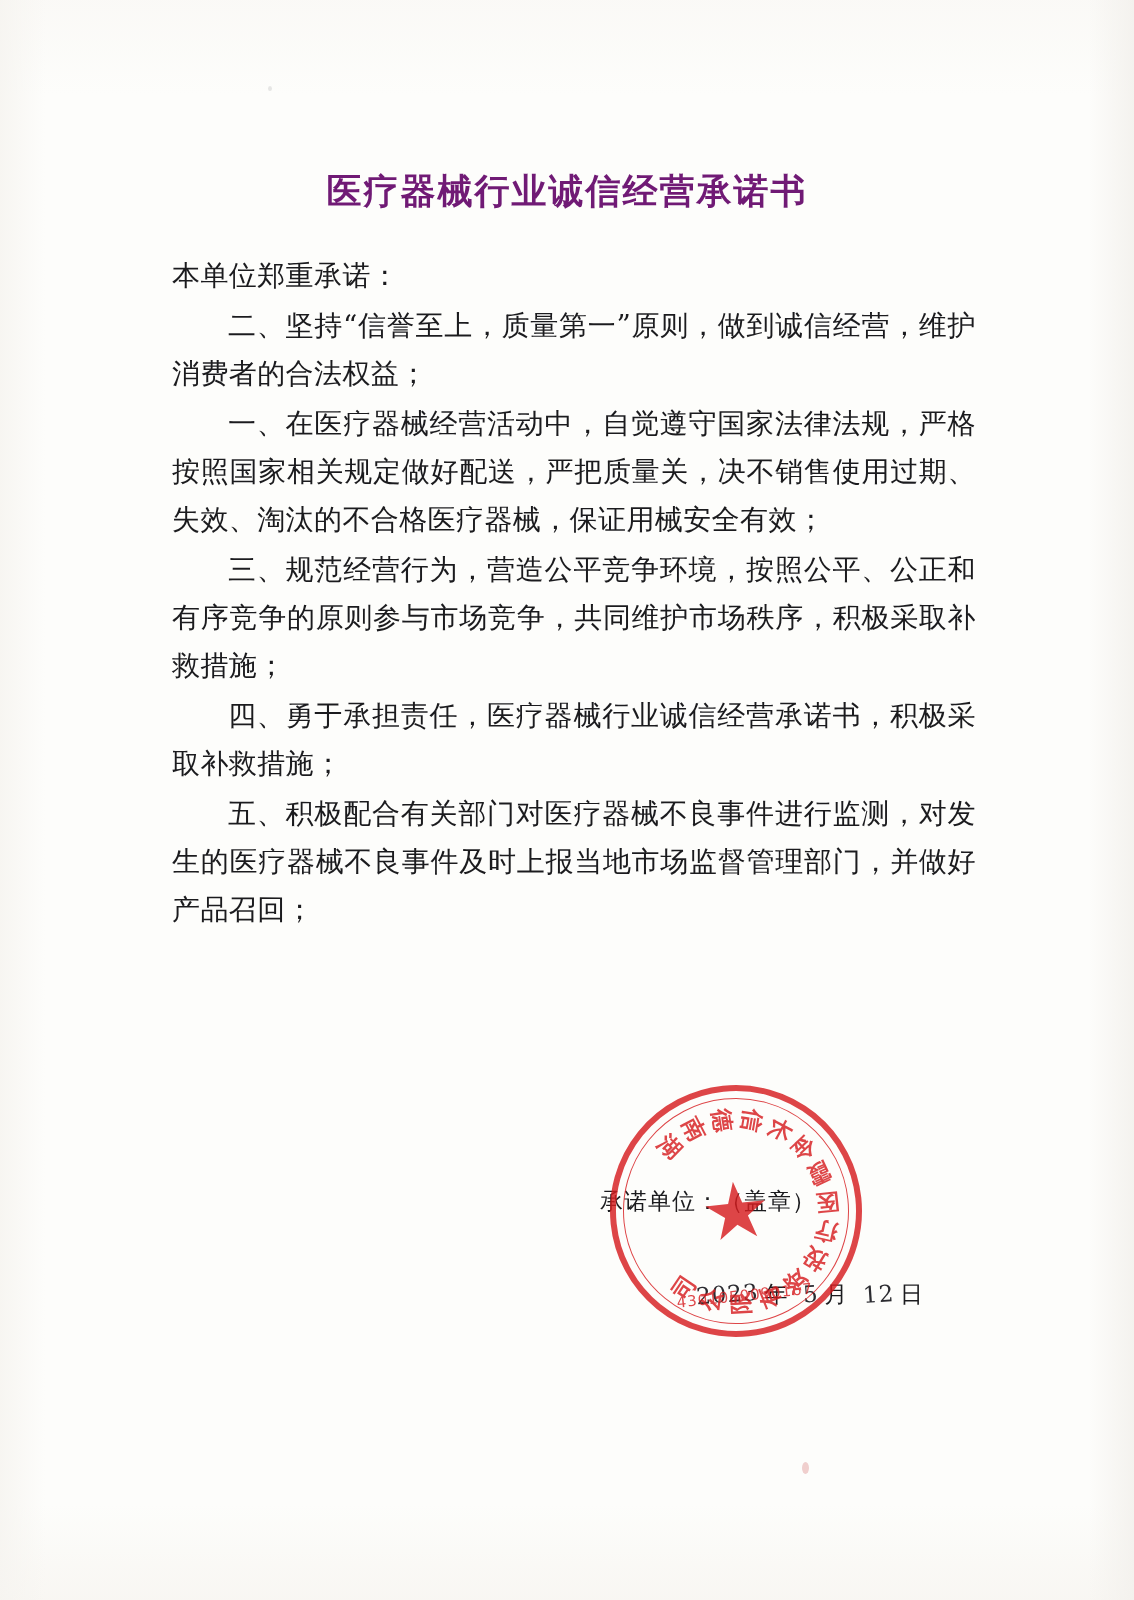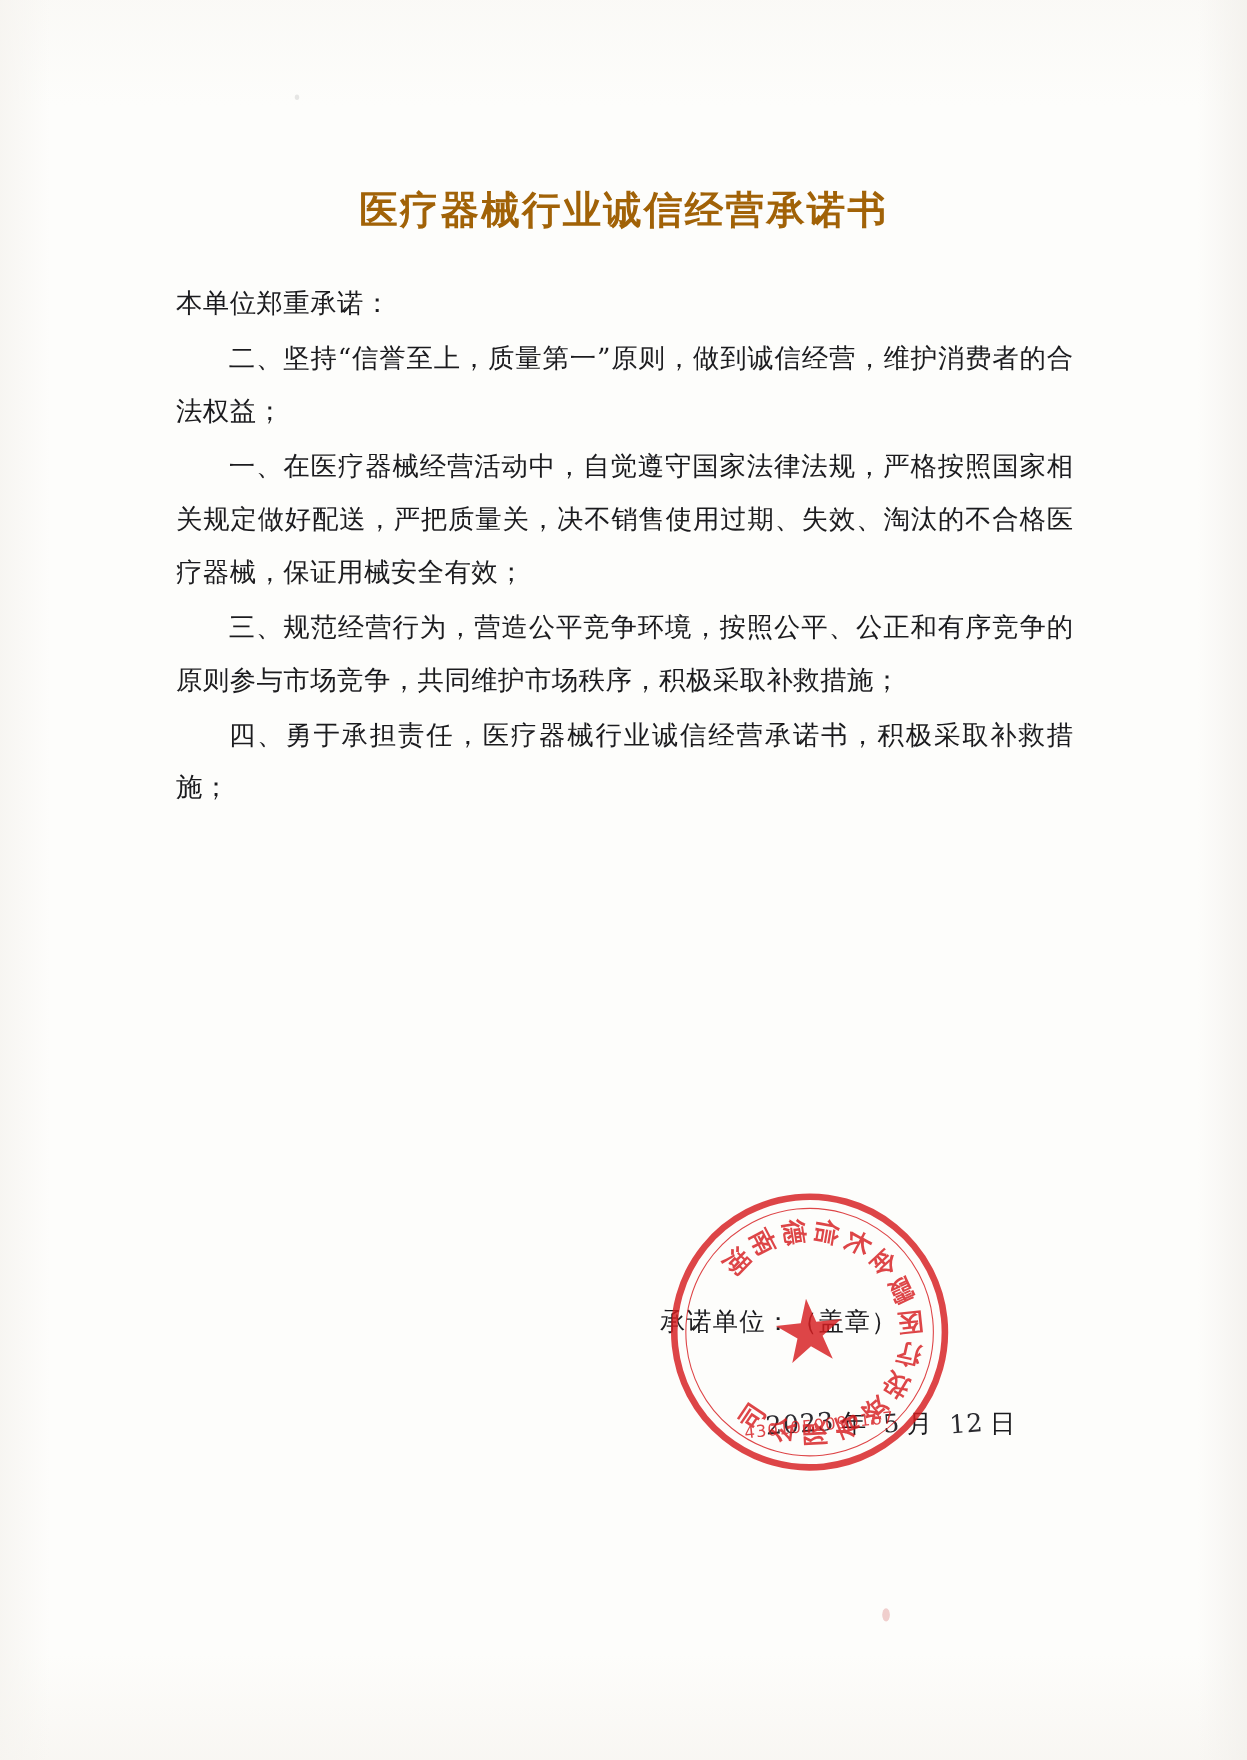--- a/index.html
+++ b/index.html
@@ -31,36 +31,36 @@
   .doc-title {
     position: absolute;
     top: 168px;
     left: 0;
     width: 100%;
     text-align: center;
     font-family: "DejaVu Serif", "Liberation Serif", serif;
     font-size: 35px;
     font-weight: bold;
     letter-spacing: 2px;
-    color: #a16207;
+    color: #701a75;
   }
   .body-block {
     position: absolute;
     top: 252px;
     left: 160px;
     width: 816px;
   }
   .para {
     font-family: "DejaVu Serif", "Liberation Serif", serif;
-    font-size: 24px;
+    font-size: 28px;
     line-height: 48px;
     color: #1b1b1e;
     text-align: justify;
     text-justify: inter-ideograph;
-    margin: 0 0 2px 0;
+    margin: 0 0 2px 12px;
     letter-spacing: 0.4px;
   }
   .para.indent {
     text-indent: 2em;
   }
   .signature-area {
     position: absolute;
     left: 600px;
     top: 1150px;
     width: 420px;
@@ -162,20 +162,21 @@
 <div class="page">
 
   <div class="doc-title">医疗器械行业诚信经营承诺书</div>
 
   <div class="body-block">
     <p class="para">本单位郑重承诺：</p>
     <p class="para indent">二、坚持“信誉至上，质量第一”原则，做到诚信经营，维护消费者的合法权益；</p>
     <p class="para indent">一、在医疗器械经营活动中，自觉遵守国家法律法规，严格按照国家相关规定做好配送，严把质量关，决不销售使用过期、失效、淘汰的不合格医疗器械，保证用械安全有效；</p>
     <p class="para indent">三、规范经营行为，营造公平竞争环境，按照公平、公正和有序竞争的原则参与市场竞争，共同维护市场秩序，积极采取补救措施；</p>
     <p class="para indent">四、勇于承担责任，医疗器械行业诚信经营承诺书，积极采取补救措施；</p>
+    <p class="para indent">五、积极配合有关部门对医疗器械不良事件进行监测，对发生的医疗器械不良事件及时上报当地市场监督管理部门，并做好产品召回；</p>
   </div>
 
   <div class="signature-area">
     <div class="sig-line">承诺单位：（盖章）</div>
     <div class="date-line">
       <span class="handwrite">2023</span><span>年</span>
       <span class="handwrite">5</span><span>月</span>
       <span class="handwrite">12</span><span>日</span>
     </div>
   </div>

